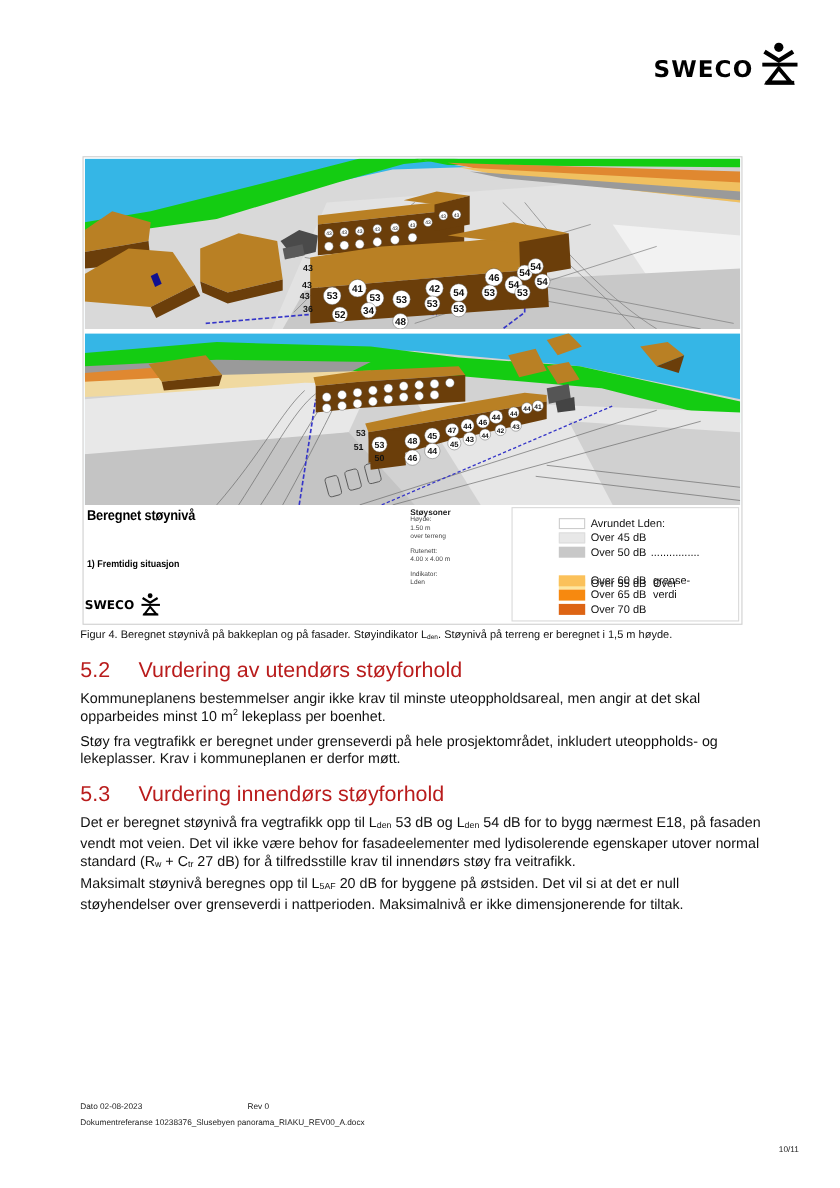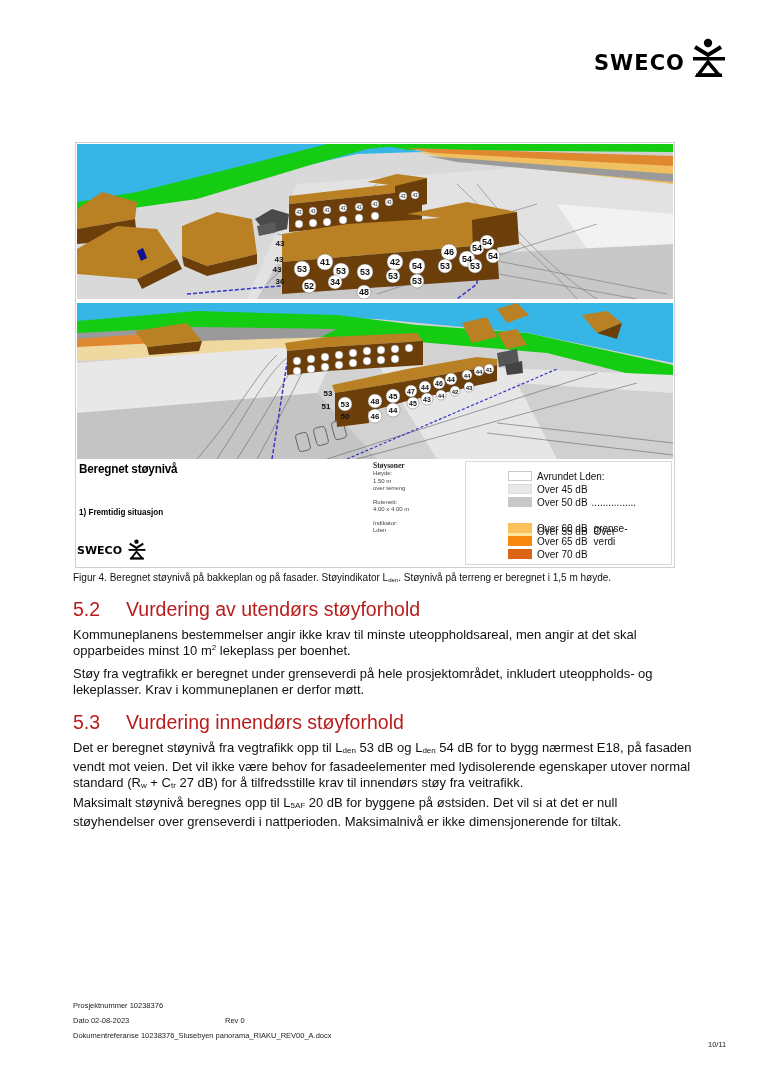--- a/index.html
+++ b/index.html
@@ -15,21 +15,21 @@
   .scene svg { display:block; }
 
   .legend-area { position:absolute; left:1px; top:318px; width:596px; height:105px; background:#fff; }
   .fig-title { position:absolute; left:2px; top:0px; font-family:"Liberation Sans", sans-serif; font-weight:bold; font-size:13px; transform:scaleX(0.9); transform-origin:left; letter-spacing:-0.2px; }
   .fig-sub { position:absolute; left:2px; top:46px; font-weight:bold; font-size:9px; transform:scaleX(0.9); transform-origin:left; }
   .fig-logo { position:absolute; left:0px; top:78px; width:80px; height:22px; }
   .fig-logo-text { position:absolute; left:0; top:5px; font-family:"DejaVu Sans", sans-serif; font-weight:bold; font-size:11px; color:#000; }
   .fig-logo svg { position:absolute; left:51px; top:0; }
 
   .sz { position:absolute; left:296px; top:0px; font-size:6px; color:#444; line-height:7.5px; }
-  .sz .h { font-weight:bold; font-size:7.5px; color:#222; line-height:9px;font-family:Liberation Serif, serif; }
+  .sz .h { font-weight:bold; font-size:7.5px; color:#222; line-height:9px; }
   .sz .gap { height:6px; }
 
   .legend-box { position:absolute; left:388px; top:0px; width:207px; height:104px; border:1px solid #d9d9d9; box-sizing:border-box; }
   .leg-row { position:absolute; left:42px; height:12px; display:flex; align-items:center; }
   .leg-swatch { width:24px; height:10px; margin-right:5px; box-sizing:border-box; }
   .leg-label { font-size:10px; color:#111; white-space:pre; }
 
   .caption { position:absolute; left:73px; top:572px; font-size:10px; color:#111; white-space:nowrap; }
   .caption sub { font-size:6px; vertical-align:-1px; }
 
@@ -359,17 +359,16 @@
 
 <div class="h2" style="top:598px"><span class="num">5.2</span><span>Vurdering av utendørs støyforhold</span></div>
 <div class="para" style="top:627px"><span>Kommuneplanens bestemmelser angir ikke krav til minste uteoppholdsareal, men angir at det skal opparbeides minst 10 m</span><sup>2</sup><span> lekeplass per boenhet.</span></div>
 <div class="para" style="top:666px">Støy fra vegtrafikk er beregnet under grenseverdi på hele prosjektområdet, inkludert uteoppholds- og lekeplasser. Krav i kommuneplanen er derfor møtt.</div>
 
 <div class="h2" style="top:711px"><span class="num">5.3</span><span>Vurdering innendørs støyforhold</span></div>
 <div class="para" style="top:740px"><span>Det er beregnet støynivå fra vegtrafikk opp til L</span><sub>den</sub><span> 53 dB og L</span><sub>den</sub><span> 54 dB for to bygg nærmest E18, på fasaden vendt mot veien. Det vil ikke være behov for fasadeelementer med lydisolerende egenskaper utover normal standard (R</span><sub>w</sub><span> + C</span><sub>tr</sub><span> 27 dB) for å tilfredsstille krav til innendørs støy fra veitrafikk.</span></div>
 <div class="para" style="top:795px"><span>Maksimalt støynivå beregnes opp til L</span><sub>5AF</sub><span> 20 dB for byggene på østsiden. Det vil si at det er null støyhendelser over grenseverdi i nattperioden. Maksimalnivå er ikke dimensjonerende for tiltak.</span></div>
 
 <div class="footer">
-  <div>Prosjektnummer 10238376</div>
   <div style="position:relative"><span>Dato 02-08-2023</span><span class="rev">Rev 0</span></div>
   <div>Dokumentreferanse 10238376_Slusebyen panorama_RIAKU_REV00_A.docx</div>
 </div>
 <div class="pagenum">10/11</div>
 
 </body></html>

